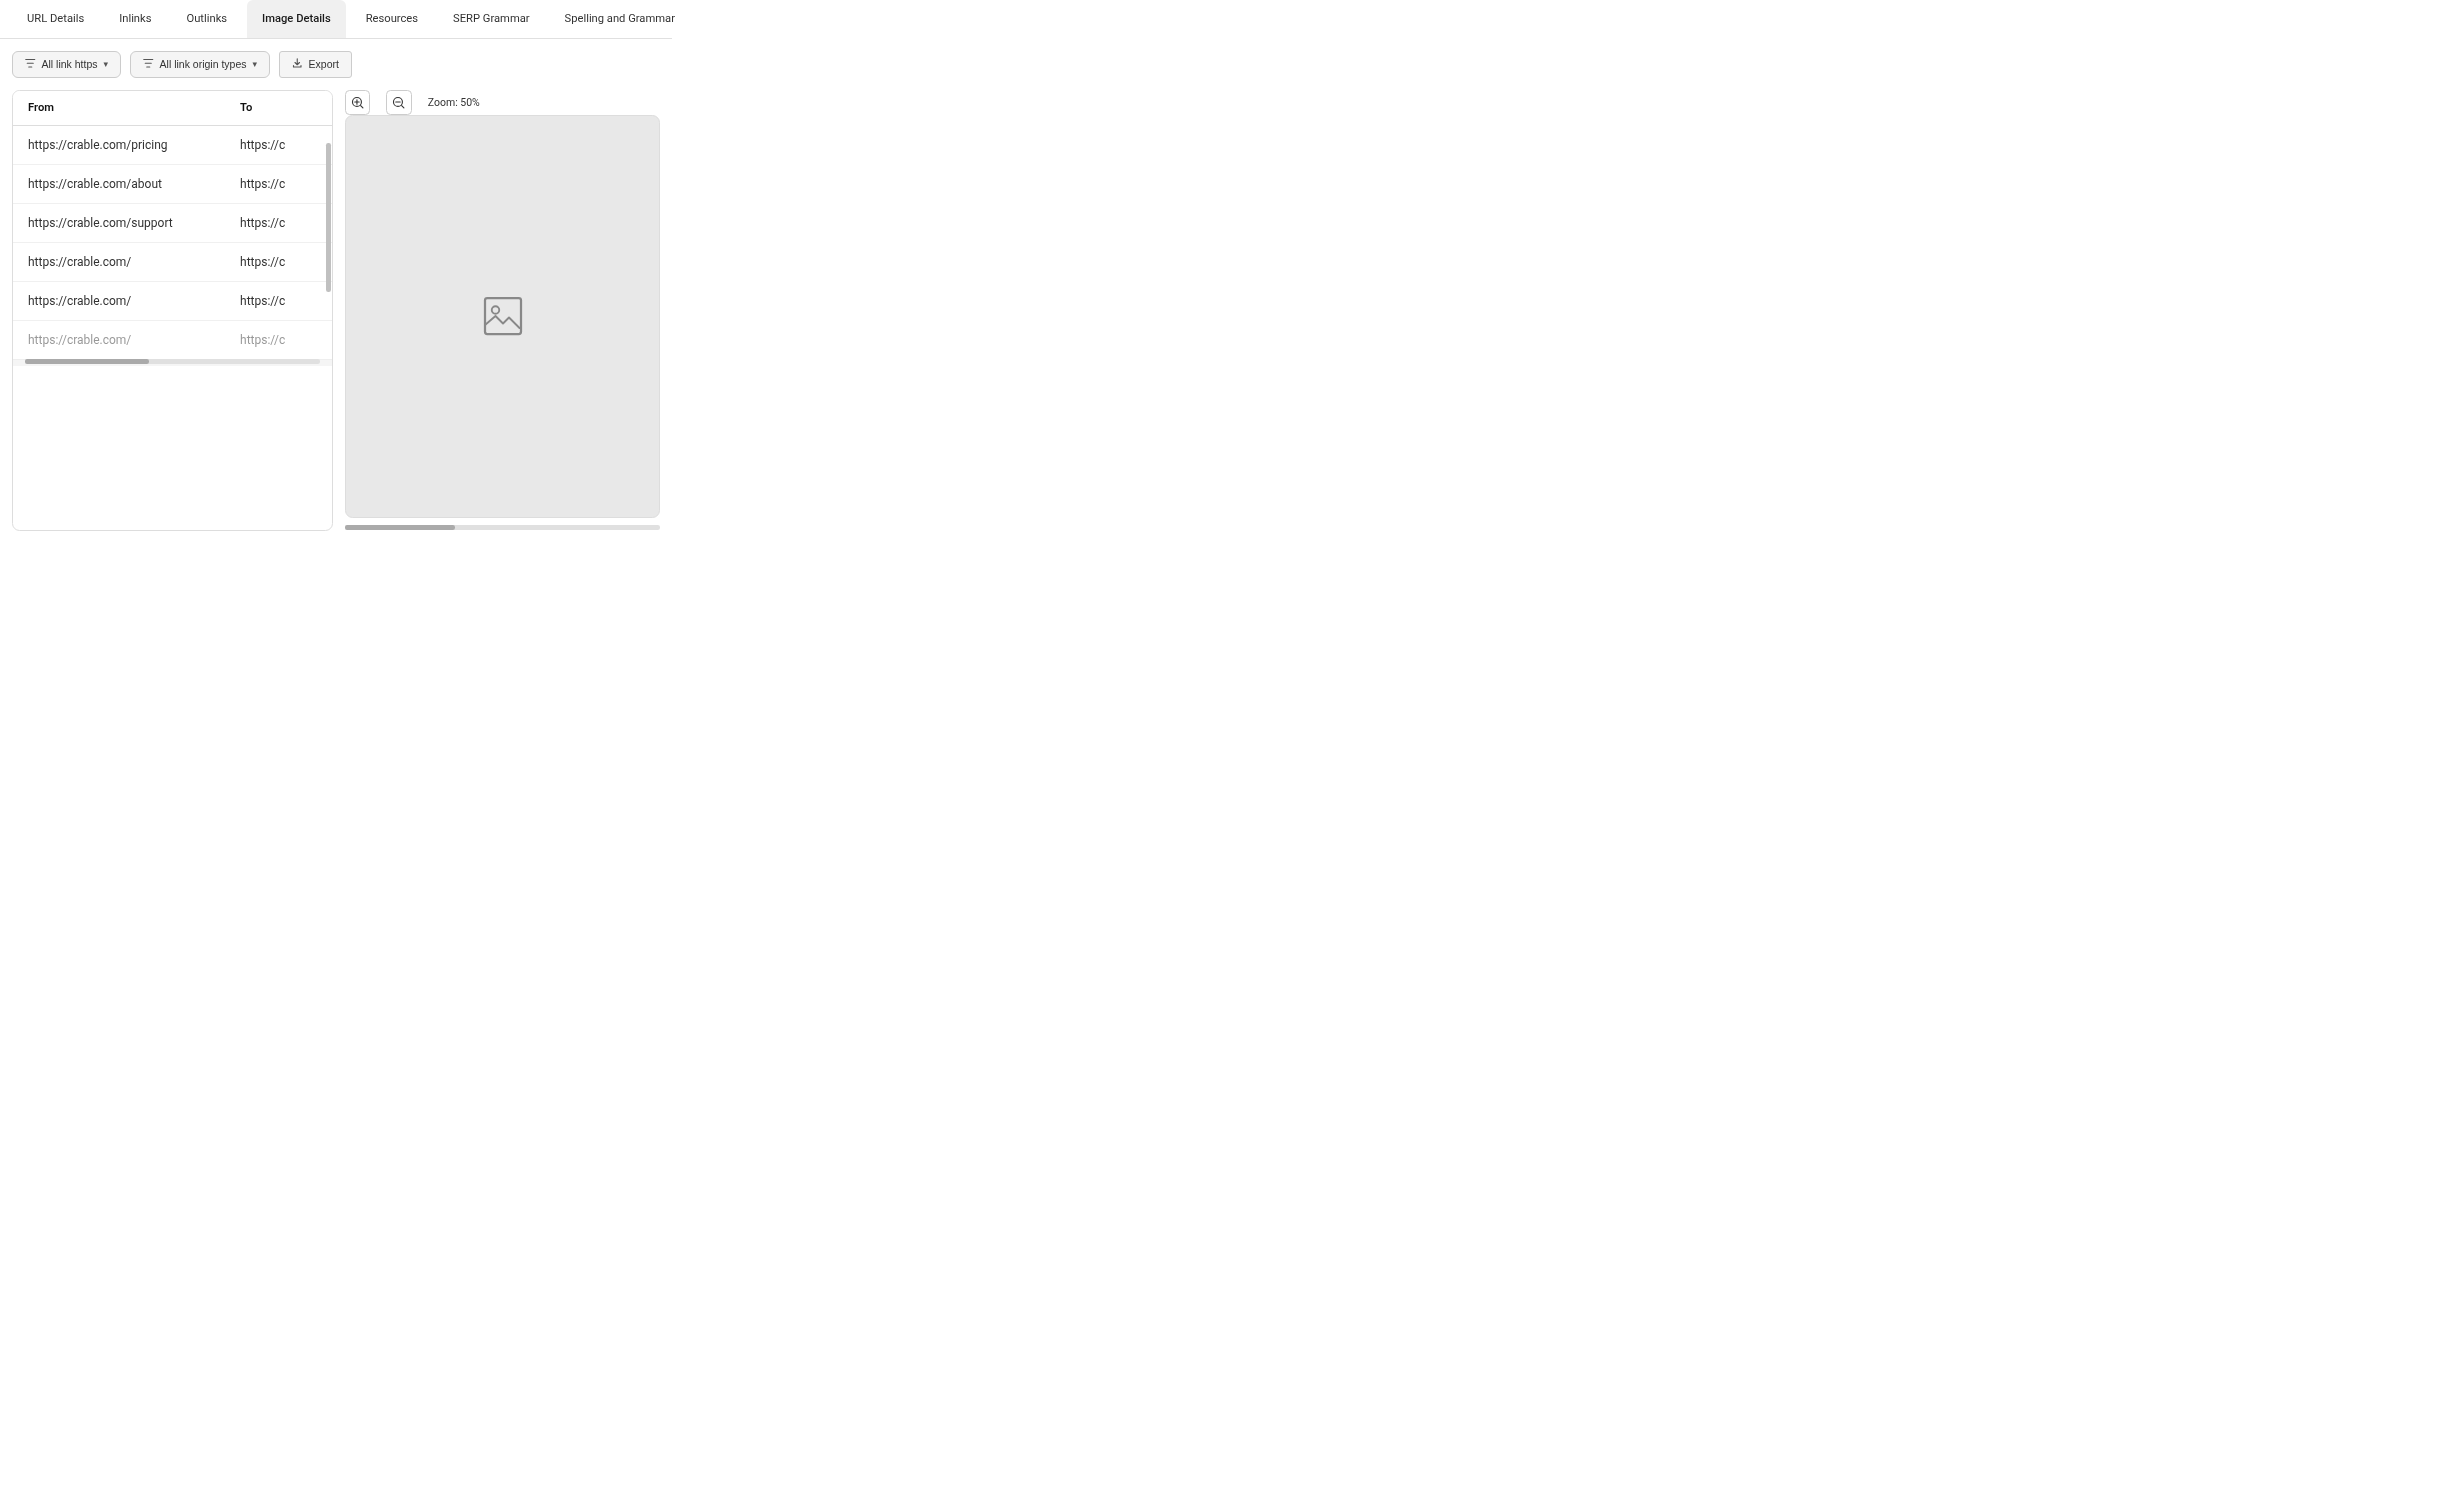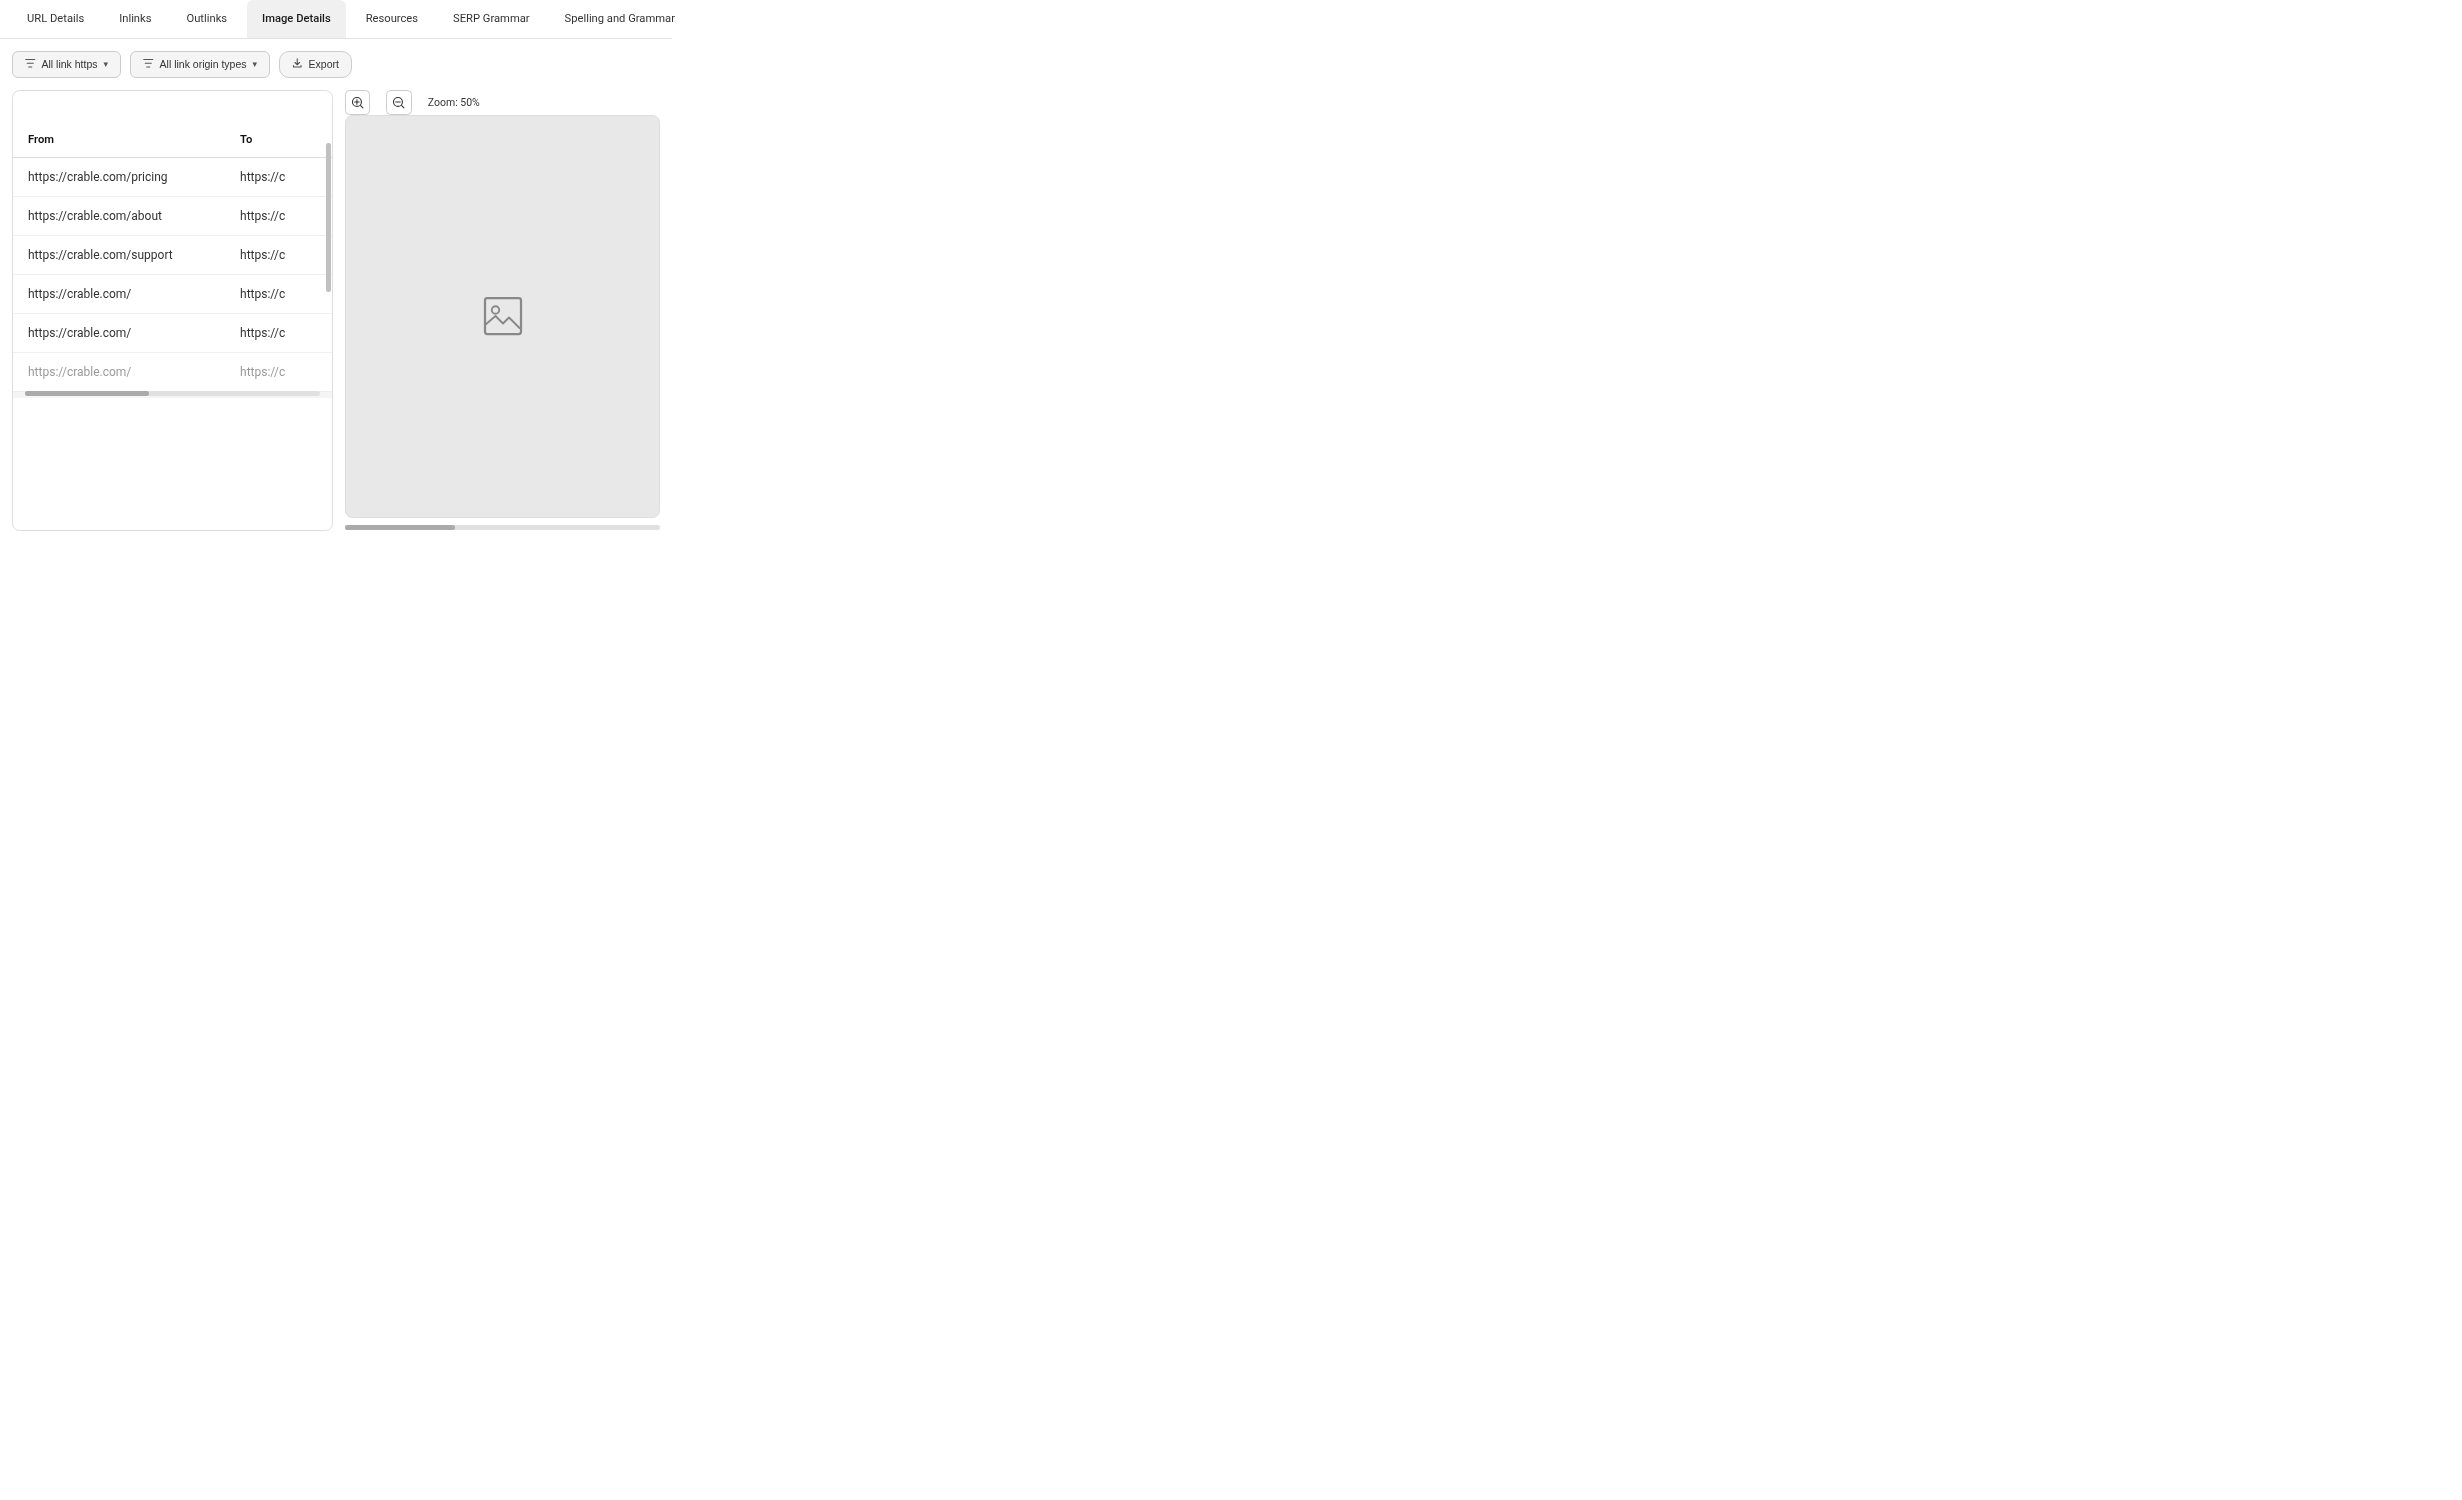--- a/index.html
+++ b/index.html
@@ -79,21 +79,21 @@
       font-size: 9px;
       color: #555;
     }
 
     .export-button {
       display: flex;
       align-items: center;
       gap: 6px;
       padding: 6px 12px;
       border: 0.7px solid #ccc;
-      border-radius: 10px;
+      border-radius: 3px;
       background: #f5f5f5;
       cursor: pointer;
       font-size: 10.5px;
       color: #333;
       user-select: none;
     }
 
     
     .main-content {
       display: flex;
@@ -110,21 +110,20 @@
       position: relative;
     }
 
     .table-container {
       overflow: hidden;
     }
 
     table {
       width: 100%;
       border-collapse: collapse;
-      margin-top: 32px;
     }
 
     thead tr {
       border-bottom: 0.7px solid #ddd;
     }
 
     thead th {
       padding: 10.5px 15px;
       text-align: left;
       font-weight: 600;

